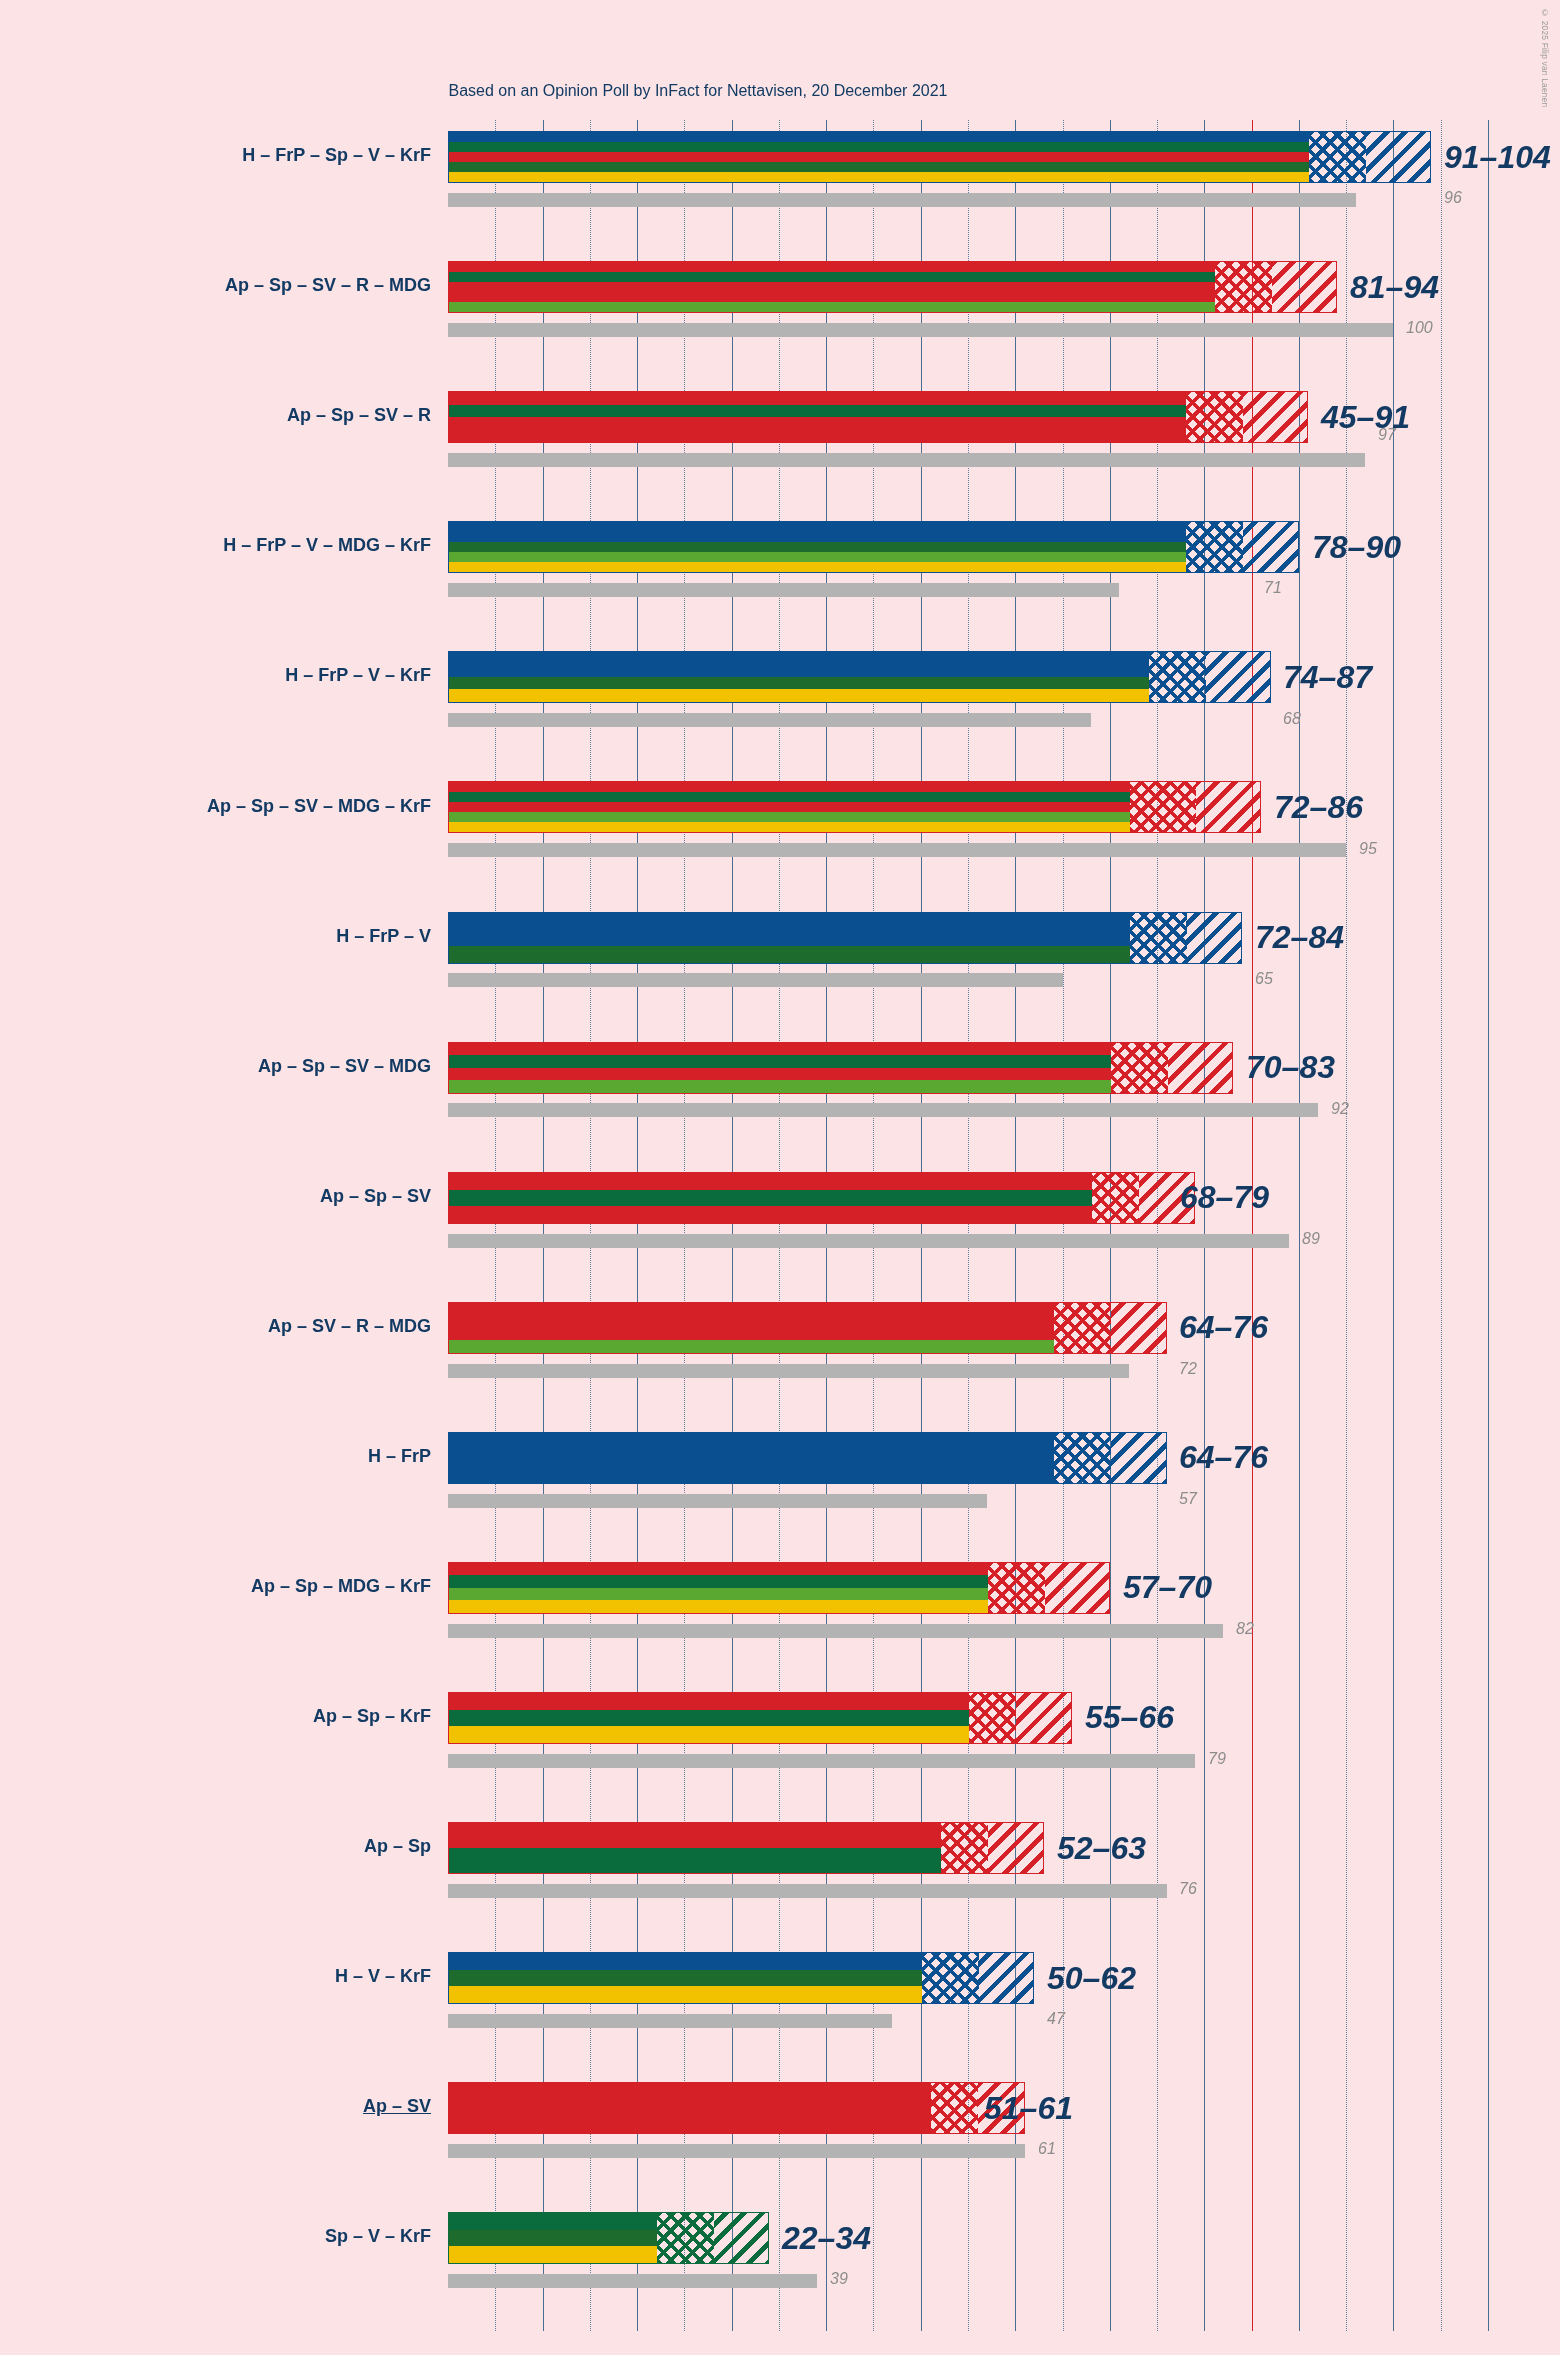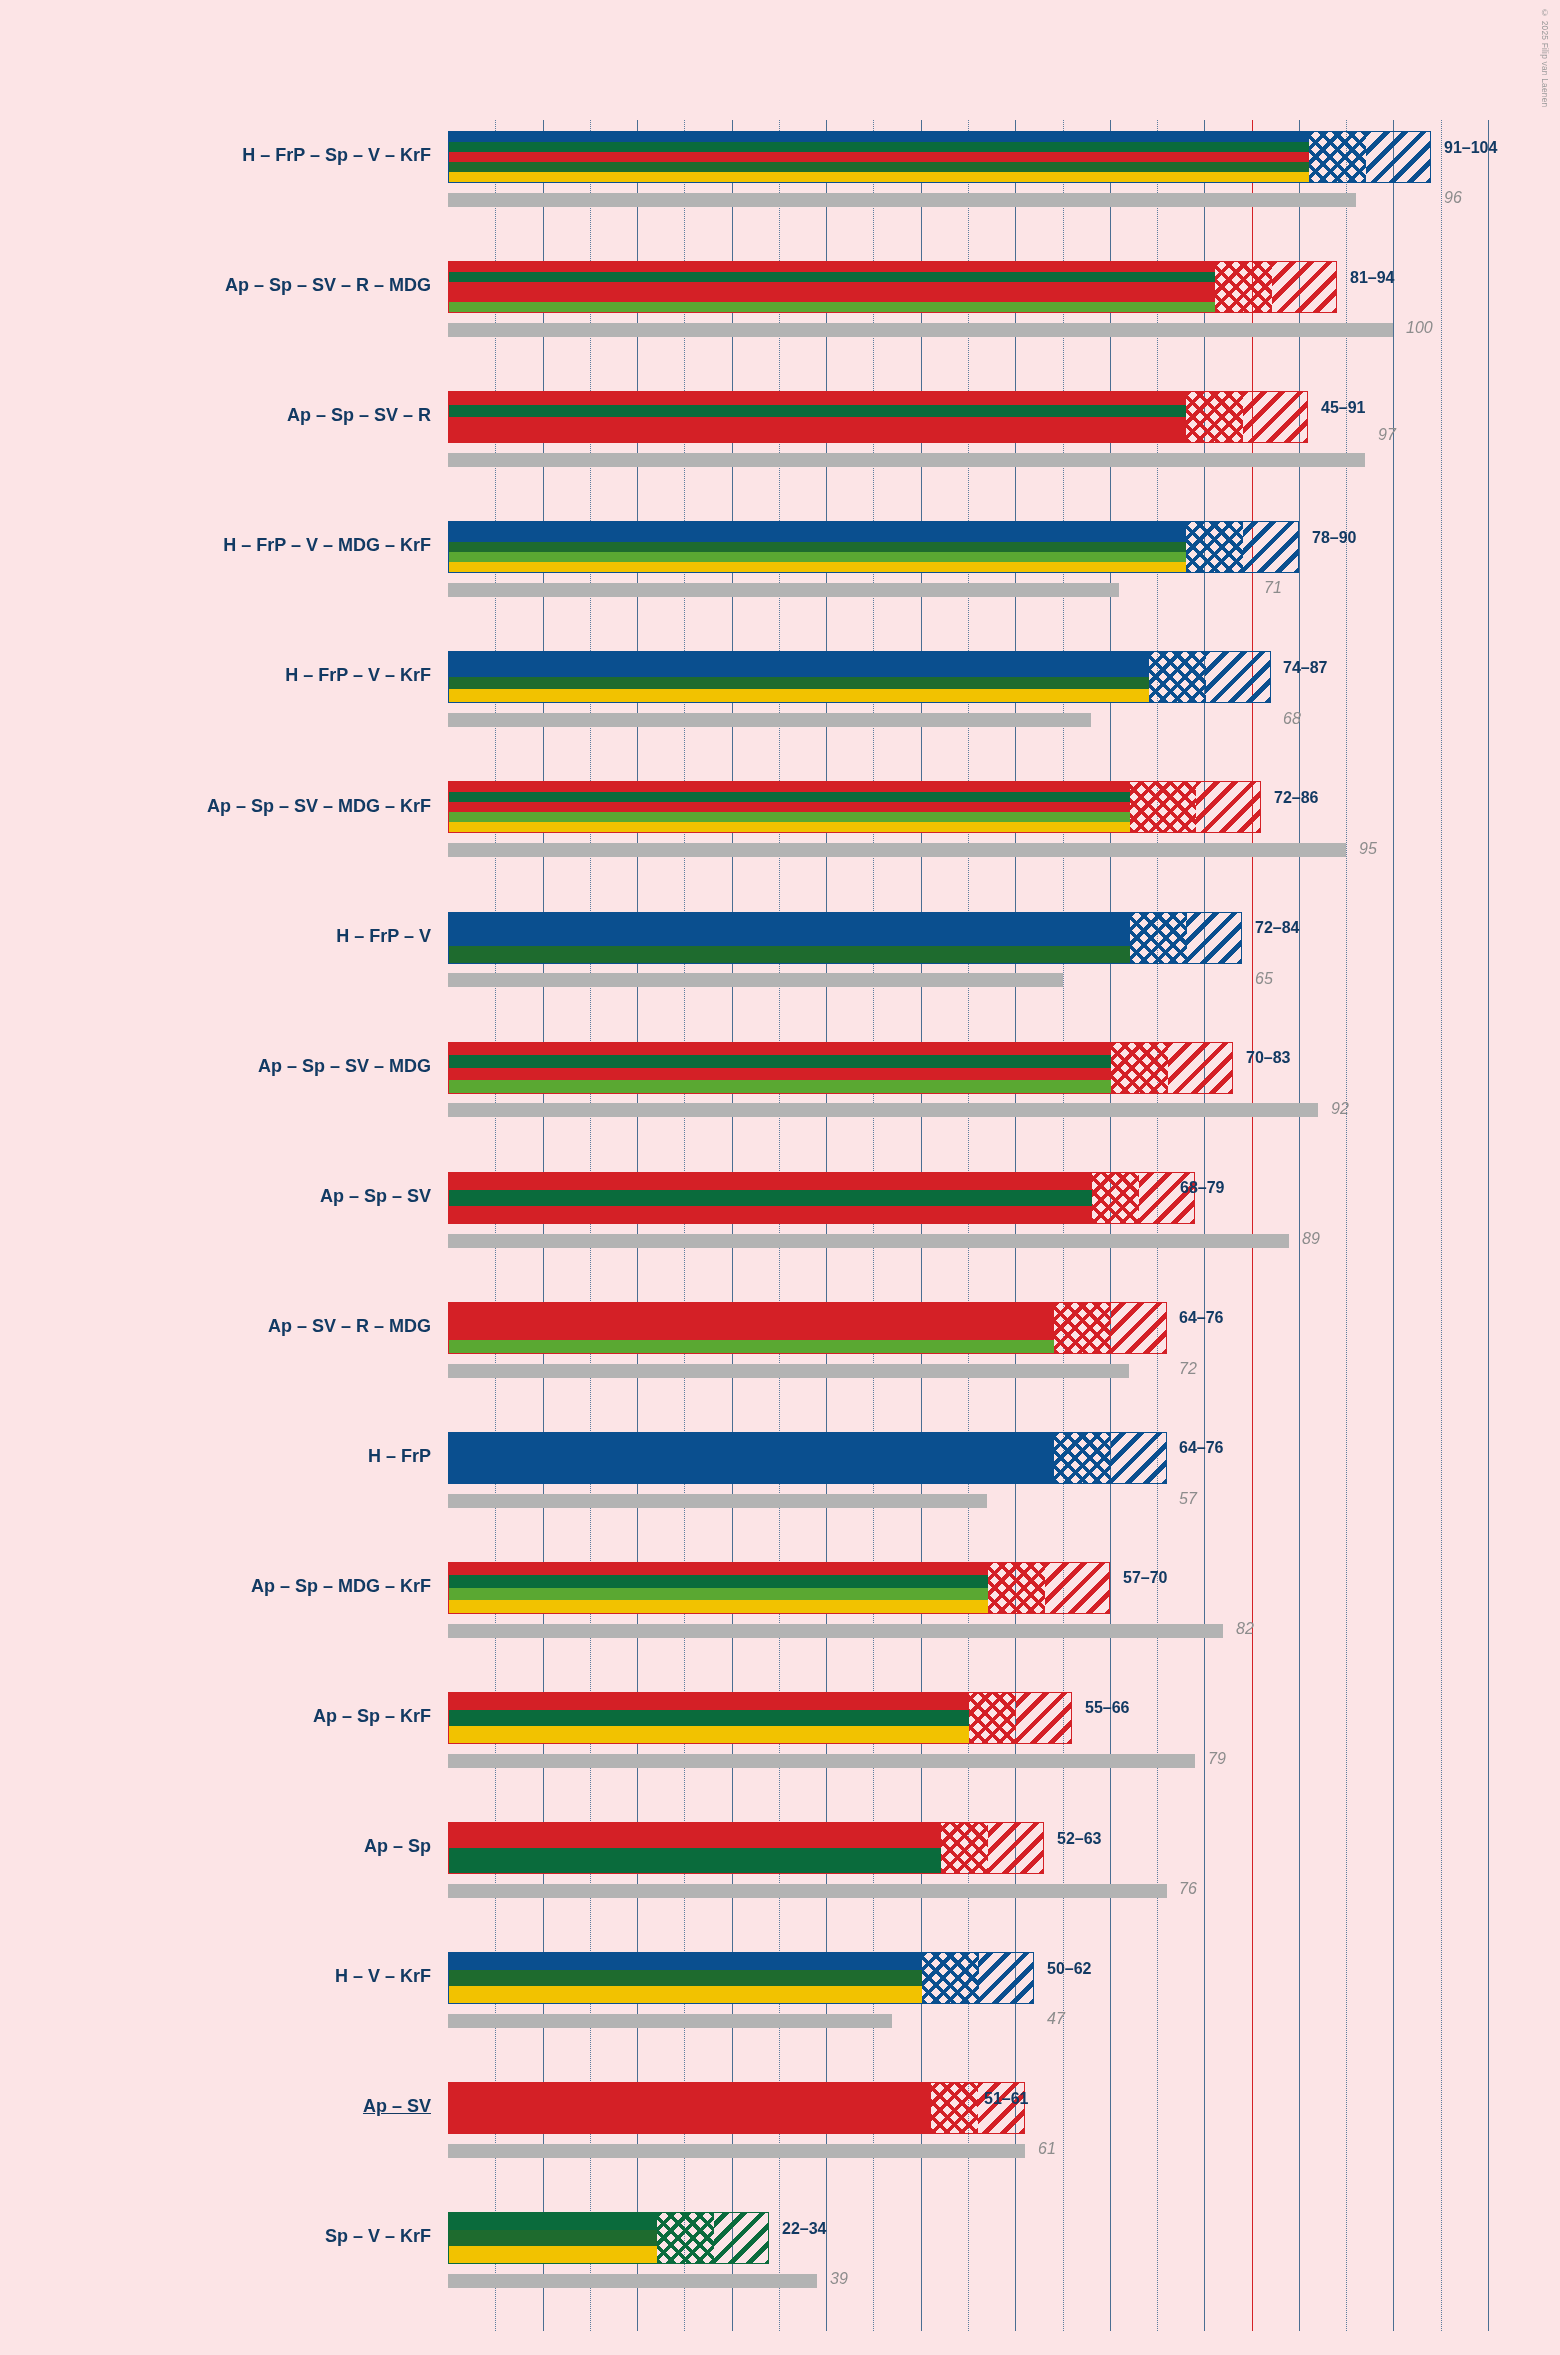--- a/index.html
+++ b/index.html
@@ -66,22 +66,23 @@
   .bar .solid{position:absolute;left:0;top:0;bottom:0;}
   .bar .cross{position:absolute;top:0;bottom:0;}
   .bar .diag{position:absolute;top:0;bottom:0;}
 
   .lastresult{
     position:absolute;left:0;height:14px;background:#B3B3B3;
   }
 
   .valuelabel{
     position:absolute;
-    font-size:16px;font-weight:bold;color:#123A63;
+    font-size:32px;font-weight:bold;color:#123A63;
     white-space:nowrap;
+    font-style:italic;
   }
   .lastlabel{
     position:absolute;
     font-size:16px;font-style:italic;color:#8c8c8c;
     white-space:nowrap;
   }
 
   
   .legend{
     position:absolute;
@@ -104,20 +105,21 @@
   .legend .llast{
     font-size:16px;font-style:italic;color:#5b5b5b;margin-top:1.9px;text-align:center;width:217px;margin-left:auto;
   }
 </style>
 </head>
 <body>
 
 <div id="chart-root">
 
   <div class="copyright">© 2025 Filip van Laenen</div>
+  <div class="subtitle">Based on an Opinion Poll by InFact for Nettavisen, 20 December 2021</div>
 
   <div id="plot">
       <div class="gridline" style="left: 95px;"></div>
       <div class="gridline" style="left: 189px;"></div>
       <div class="gridline" style="left: 284px;"></div>
       <div class="gridline" style="left: 378px;"></div>
       <div class="gridline" style="left: 473px;"></div>
       <div class="gridline" style="left: 567px;"></div>
       <div class="gridline" style="left: 662px;"></div>
       <div class="gridline" style="left: 756px;"></div>

